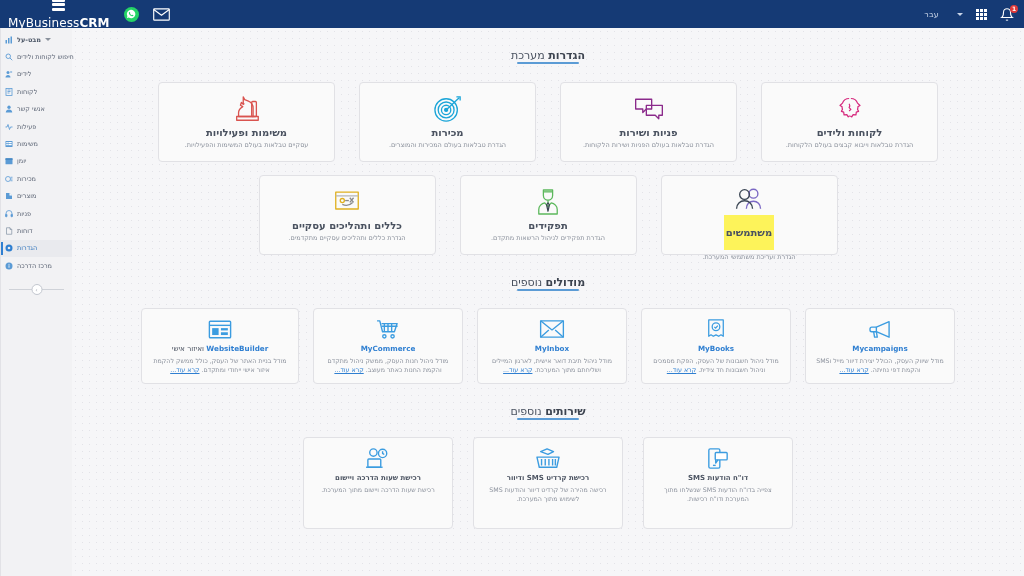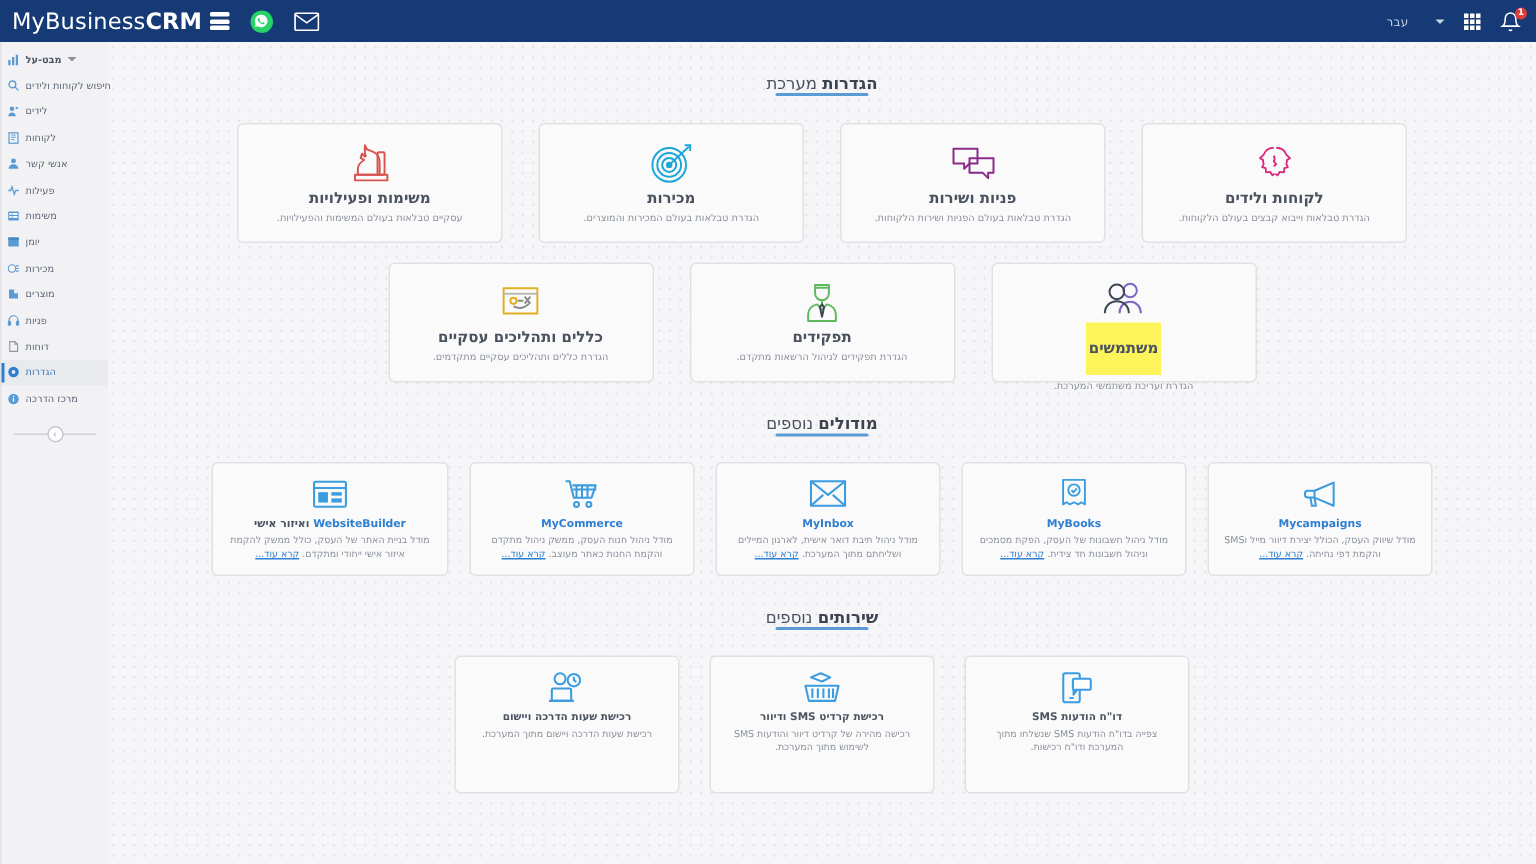--- a/index.html
+++ b/index.html
@@ -22,21 +22,21 @@
   .tb-lang { font-size: 8px; color: #c8d4e8; display: flex; align-items: center; gap: 18px; letter-spacing: .2px;}
   .caret-d { width: 0; height: 0; border-left: 3px solid transparent; border-right: 3px solid transparent; border-top: 3px solid #c8d4e8; display:inline-block; }
   .grid-icon { display: grid; grid-template-columns: repeat(3,3px); grid-template-rows: repeat(3,3px); gap: 1px; }
   .grid-icon i { background: #ffffff; display:block; width:3px; height:3px; }
   .bell-wrap { position: relative; width: 14px; height: 15px; }
   .badge {
     position: absolute; top: -2px; right: -4px; background: #e03b3b; color: #fff;
     font-size: 6px; line-height: 8px; min-width: 8px; height: 8px; border-radius: 5px;
     text-align: center; padding: 0 1px; font-weight: bold;
   }
-  .brand { display: flex; align-items: center; gap: 5px; font-size: 15px; }
+  .brand { display: flex; align-items: center; gap: 5px; font-size: 12px; flex-direction: column; }
   .brand-name { letter-spacing: .1px; }
   .brand-name b { font-weight: bold; }
   .brand-logo { display:flex; flex-direction:column; gap:1.5px; }
   .brand-logo span { display:block; background:#fff; height:3px; border-radius:1px; }
   .brand-logo span:nth-child(1){ width:13px; }
   .brand-logo span:nth-child(2){ width:13px; }
   .brand-logo span:nth-child(3){ width:13px; }
 
   .wa-icon { width: 15px; height: 15px; border-radius: 50%; background: #25d366; display:flex; align-items:center; justify-content:center; }
 
@@ -98,21 +98,21 @@
 
   .mod-card {
     width: 150px; height: 76px; background: #fafafa;
     border: 1px solid #e1e1e5; border-radius: 4px;
     display: flex; flex-direction: column; align-items: center;
     padding: 8px 8px 5px 8px; text-align: center;
   }
   .mod-card.wide { width: 158px; }
   .mod-card .ico { height: 24px; display:flex; align-items:center; justify-content:center; margin-bottom: 3px; }
   .mod-card .m-title { font-size: 7.2px; font-weight: bold; color: #2f7fd1; margin-bottom: 3px; }
-  .mod-card .m-title .alt { color: #4a5260; font-weight: bold; }
+  .mod-card .m-title .alt { color: #4a5260; font-weight: normal; }
   .mod-card .m-desc { font-size: 6.3px; color: #8b919c; line-height: 1.5; }
   .mod-card .m-desc a { color: #2f7fd1; text-decoration: underline; }
 
   .svc-card {
     width: 150px; height: 92px; background: #fafafa;
     border: 1px solid #e1e1e5; border-radius: 4px;
     display: flex; flex-direction: column; align-items: center;
     padding: 8px 8px 5px 8px; text-align: center;
   }
   .svc-card .ico { height: 25px; display:flex; align-items:center; justify-content:center; margin-bottom: 3px; }

